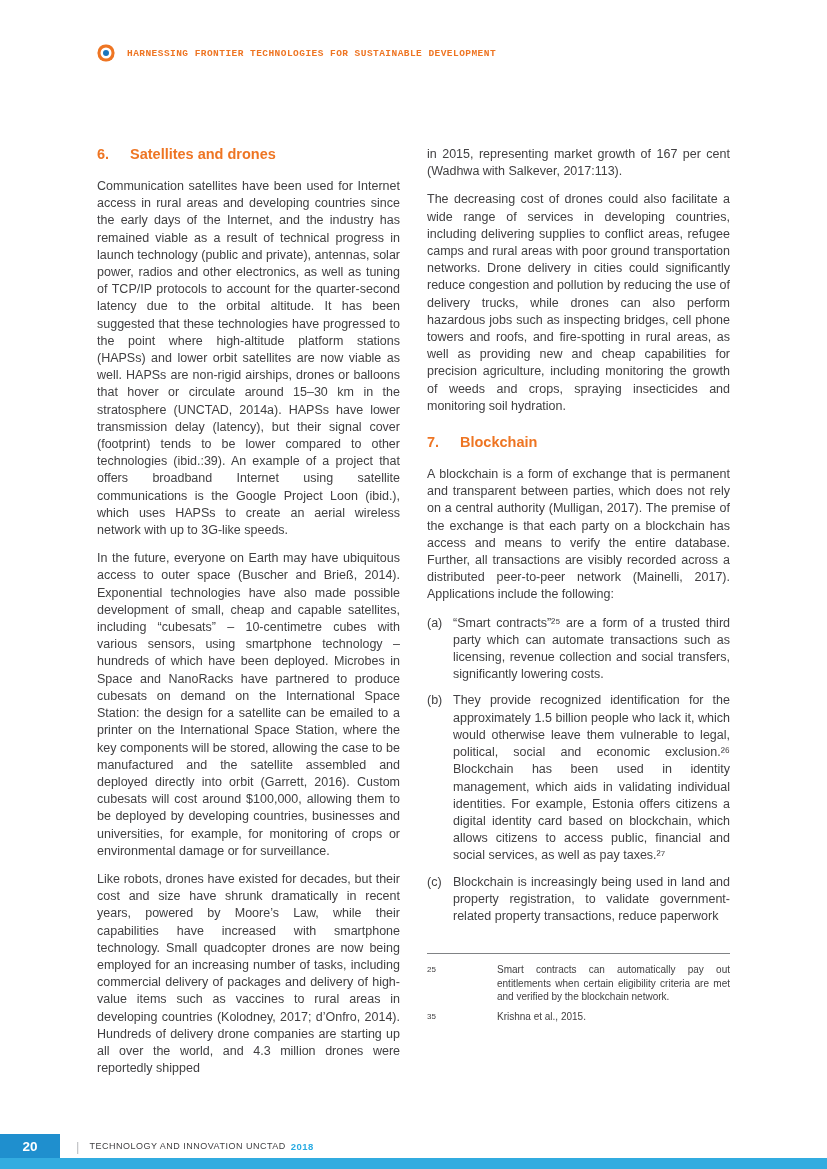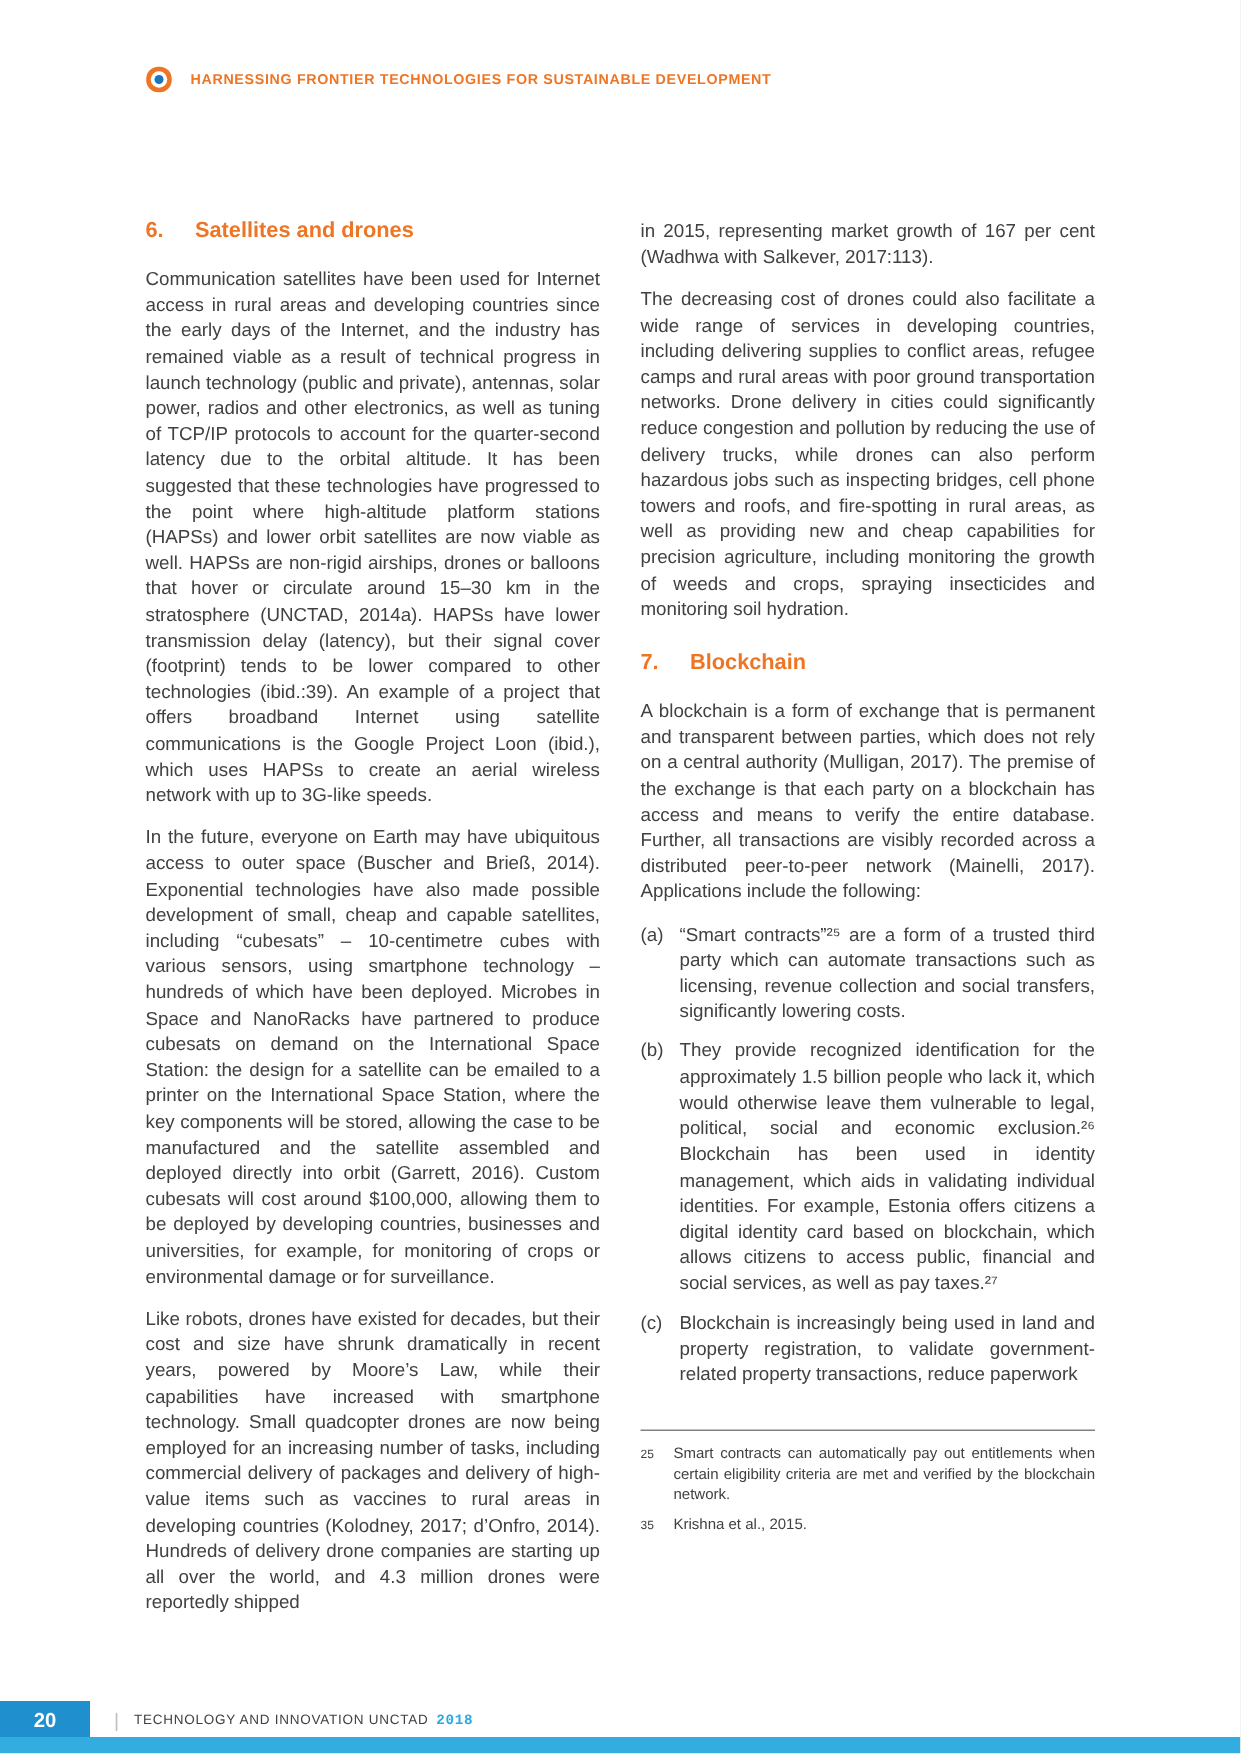--- a/index.html
+++ b/index.html
@@ -15,20 +15,21 @@
     color: #414042;
   }
   
   .header {
     position: absolute;
     top: 44px;
     left: 97px;
     display: flex;
     align-items: center;
     gap: 12px;
+    font-family: Liberation Mono, monospace;
   }
   .logo-icon {
     width: 6px;
     height: 6px;
     border-radius: 50%;
     background: #1b75bc;
     box-shadow: 0 0 0 2.5px #ffffff, 0 0 0 5.5px #ee7523;
     margin: 6px 6px 6px 6px;
     flex-shrink: 0;
   }
@@ -86,21 +87,21 @@
     line-height: 13.4px;
     margin-bottom: 7px;
     justify-content: center;
   }
   .fn-num {
     width: 22px;
     flex-shrink: 0;
     font-size: 8px;
     line-height: 13.4px;
   }
-  .fn-text { flex: 1; text-align: justify; }
+  .fn-text { flex: 1; text-align: justify; margin-left: 48px; }
   
   .footer {
     position: absolute;
     bottom: 11px;
     left: 0;
     display: flex;
     align-items: center;
     height: 24px;
     justify-content: flex-end;
   }
@@ -124,21 +125,20 @@
     font-size: 9px;
     letter-spacing: 0.5px;
     color: #414042;
   }
   .footer-year {
     font-size: 9.5px;
     font-weight: 700;
     color: #29abe2;
     margin-left: 5px;
     letter-spacing: 0.5px;
-    font-family: Liberation Mono, monospace;
   }
   .bottom-bar {
     position: absolute;
     bottom: 0;
     left: 0;
     width: 100%;
     height: 11px;
     background: #33ace0;
   }
 </style>

